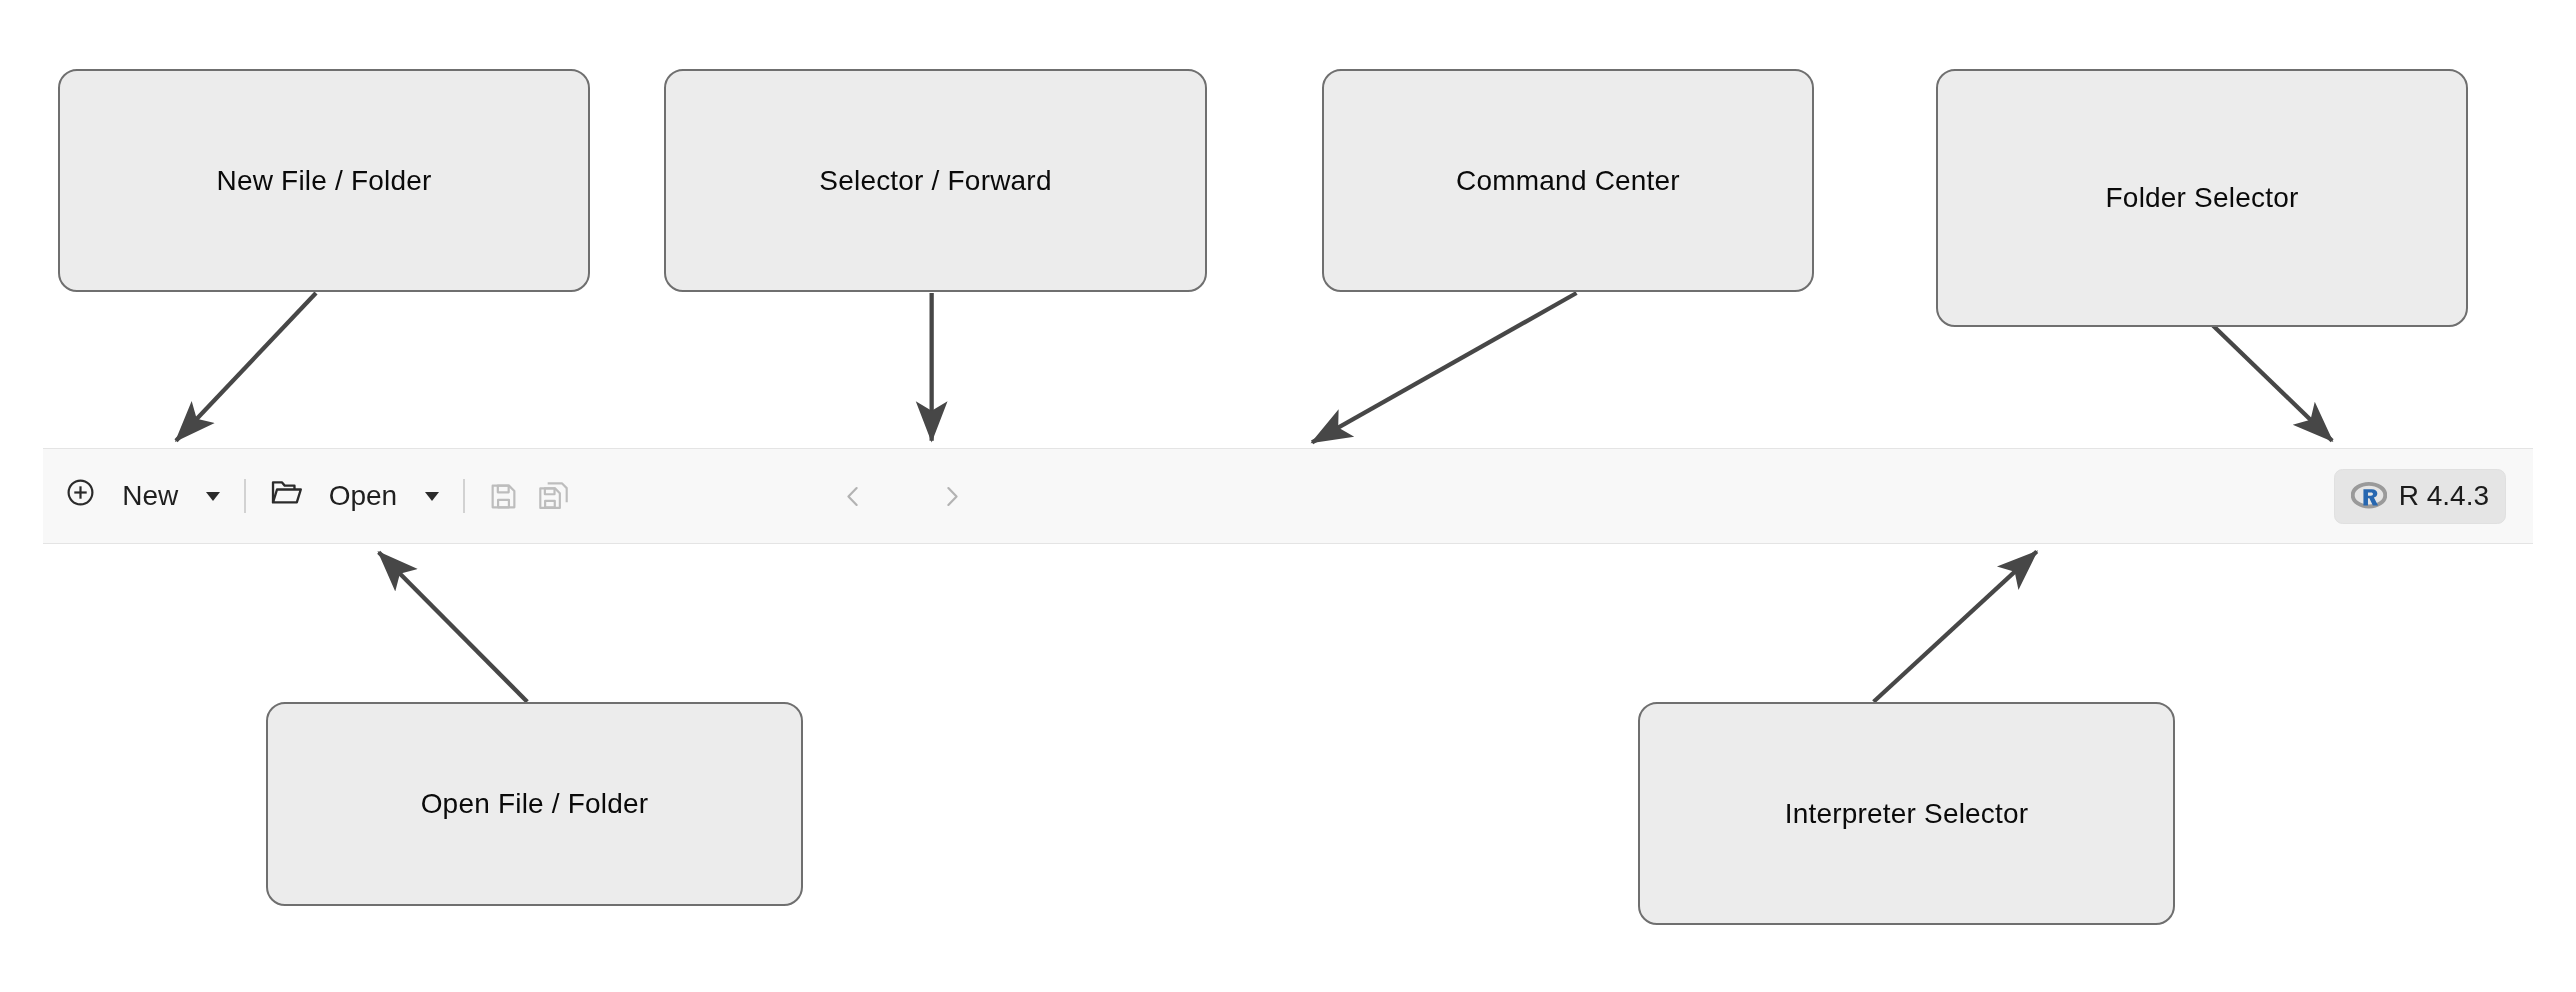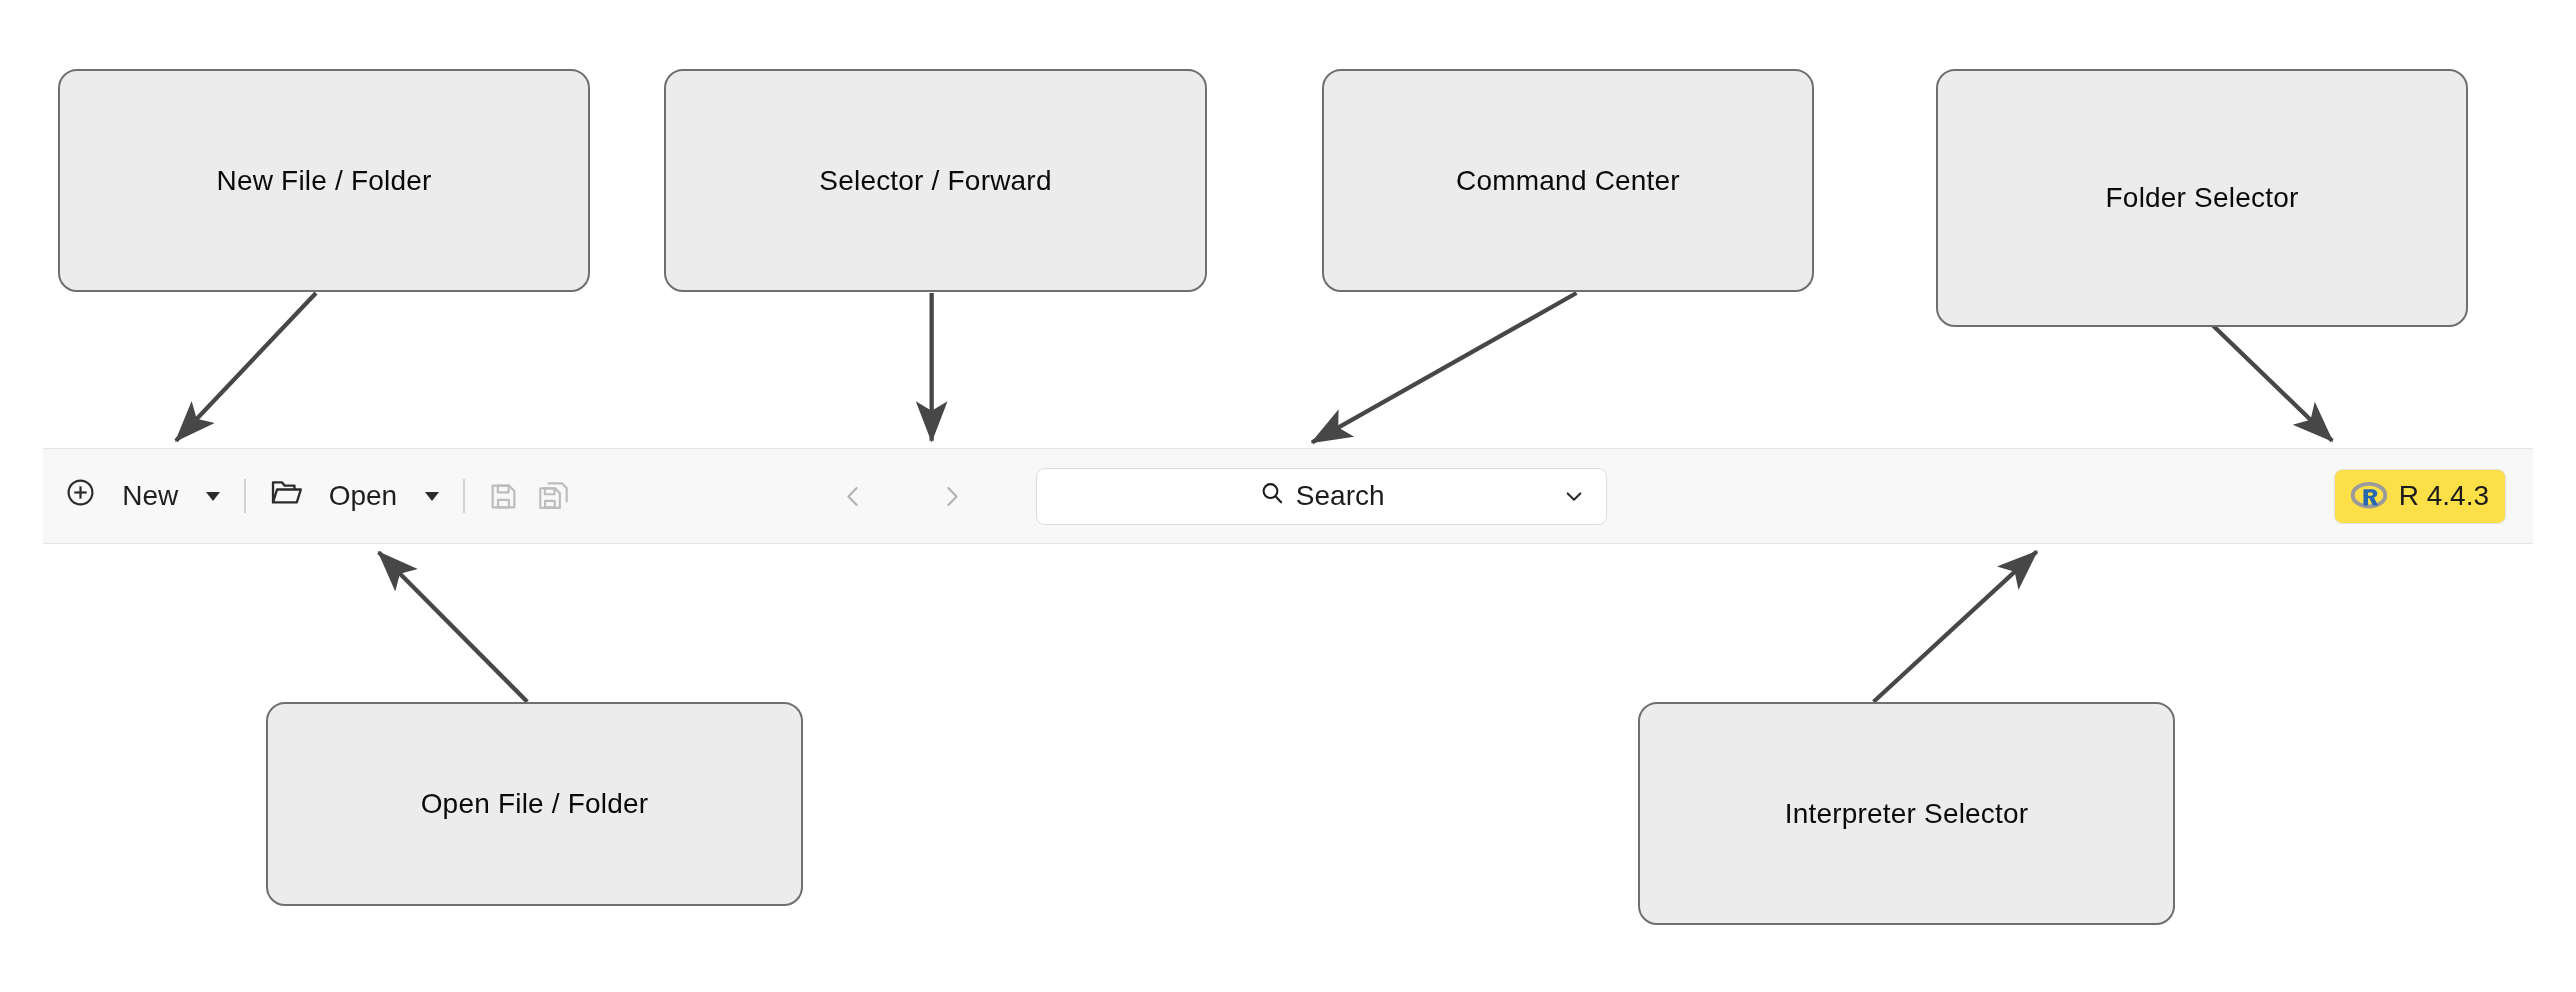--- a/index.html
+++ b/index.html
@@ -129,21 +129,21 @@
     align-items: center;
   }
 
   
   .sel-btn {
     display: flex;
     align-items: center;
     gap: 12px;
     height: 55px;
     padding: 0 15.5px;
-    background: #fde047;
+    background: #e5e5e5;
     border: 1.7px solid #e0e0e0;
     border-radius: 8.6px;
     color: #1b1b1b;
     font-size: 28px;
     white-space: nowrap;
     box-sizing: border-box;
   }
   #interpreter-selector { margin-right: 15.5px; }
 
   
@@ -249,36 +249,20 @@
         <polyline points="14.6,5 7.8,12 14.6,19"></polyline>
       </svg>
     </div>
     <div class="nav-btn" style="margin-left:45px;">
       <svg width="29" height="29" viewBox="0 0 24 24" fill="none" stroke="#b3b3b3" stroke-width="1.8" stroke-linecap="round" stroke-linejoin="round">
         <polyline points="9.4,5 16.2,12 9.4,19"></polyline>
       </svg>
     </div>
   </div>
 
-  <div id="command-center" style="margin-left:58px;" title="Search">
-    <div class="cc-inner">
-      <span>
-        <svg width="26" height="26" viewBox="0 0 24 24" fill="none" stroke="#1b1b1b" stroke-width="1.9" stroke-linecap="round">
-          <circle cx="10.6" cy="10.2" r="6.4"></circle>
-          <line x1="15.4" y1="15.2" x2="20.4" y2="20.6"></line>
-        </svg>
-      </span>
-      <span>Search</span>
-    </div>
-    <span class="cc-chevron">
-      <svg width="26" height="26" viewBox="0 0 24 24" fill="none" stroke="#2b2b2b" stroke-width="1.9" stroke-linecap="round" stroke-linejoin="round">
-        <polyline points="6.2,9.6 12,15.4 17.8,9.6"></polyline>
-      </svg>
-    </span>
-  </div>
 
   <div class="spacer-flex"></div>
 
   <div class="sel-btn" id="interpreter-selector">
     <span class="r-logo">
       <svg width="36" height="31" viewBox="0 0 42 36">
         <ellipse cx="21" cy="16.5" rx="19" ry="13.2" fill="none" stroke="#9a9a9a" stroke-width="4.6"></ellipse>
         <path d="M14.5 9.5h9.6c4.3 0 6.6 2 6.6 5 0 2.6-1.7 4.2-4 4.8l4.9 9.2h-6.1l-4.1-8.4h-1.6v8.4h-5.3z
                  M19.8 13.4v3.6h3.5c1.5 0 2.3-0.6 2.3-1.8s-0.8-1.8-2.3-1.8z" fill="#2767b0"></path>
       </svg>

